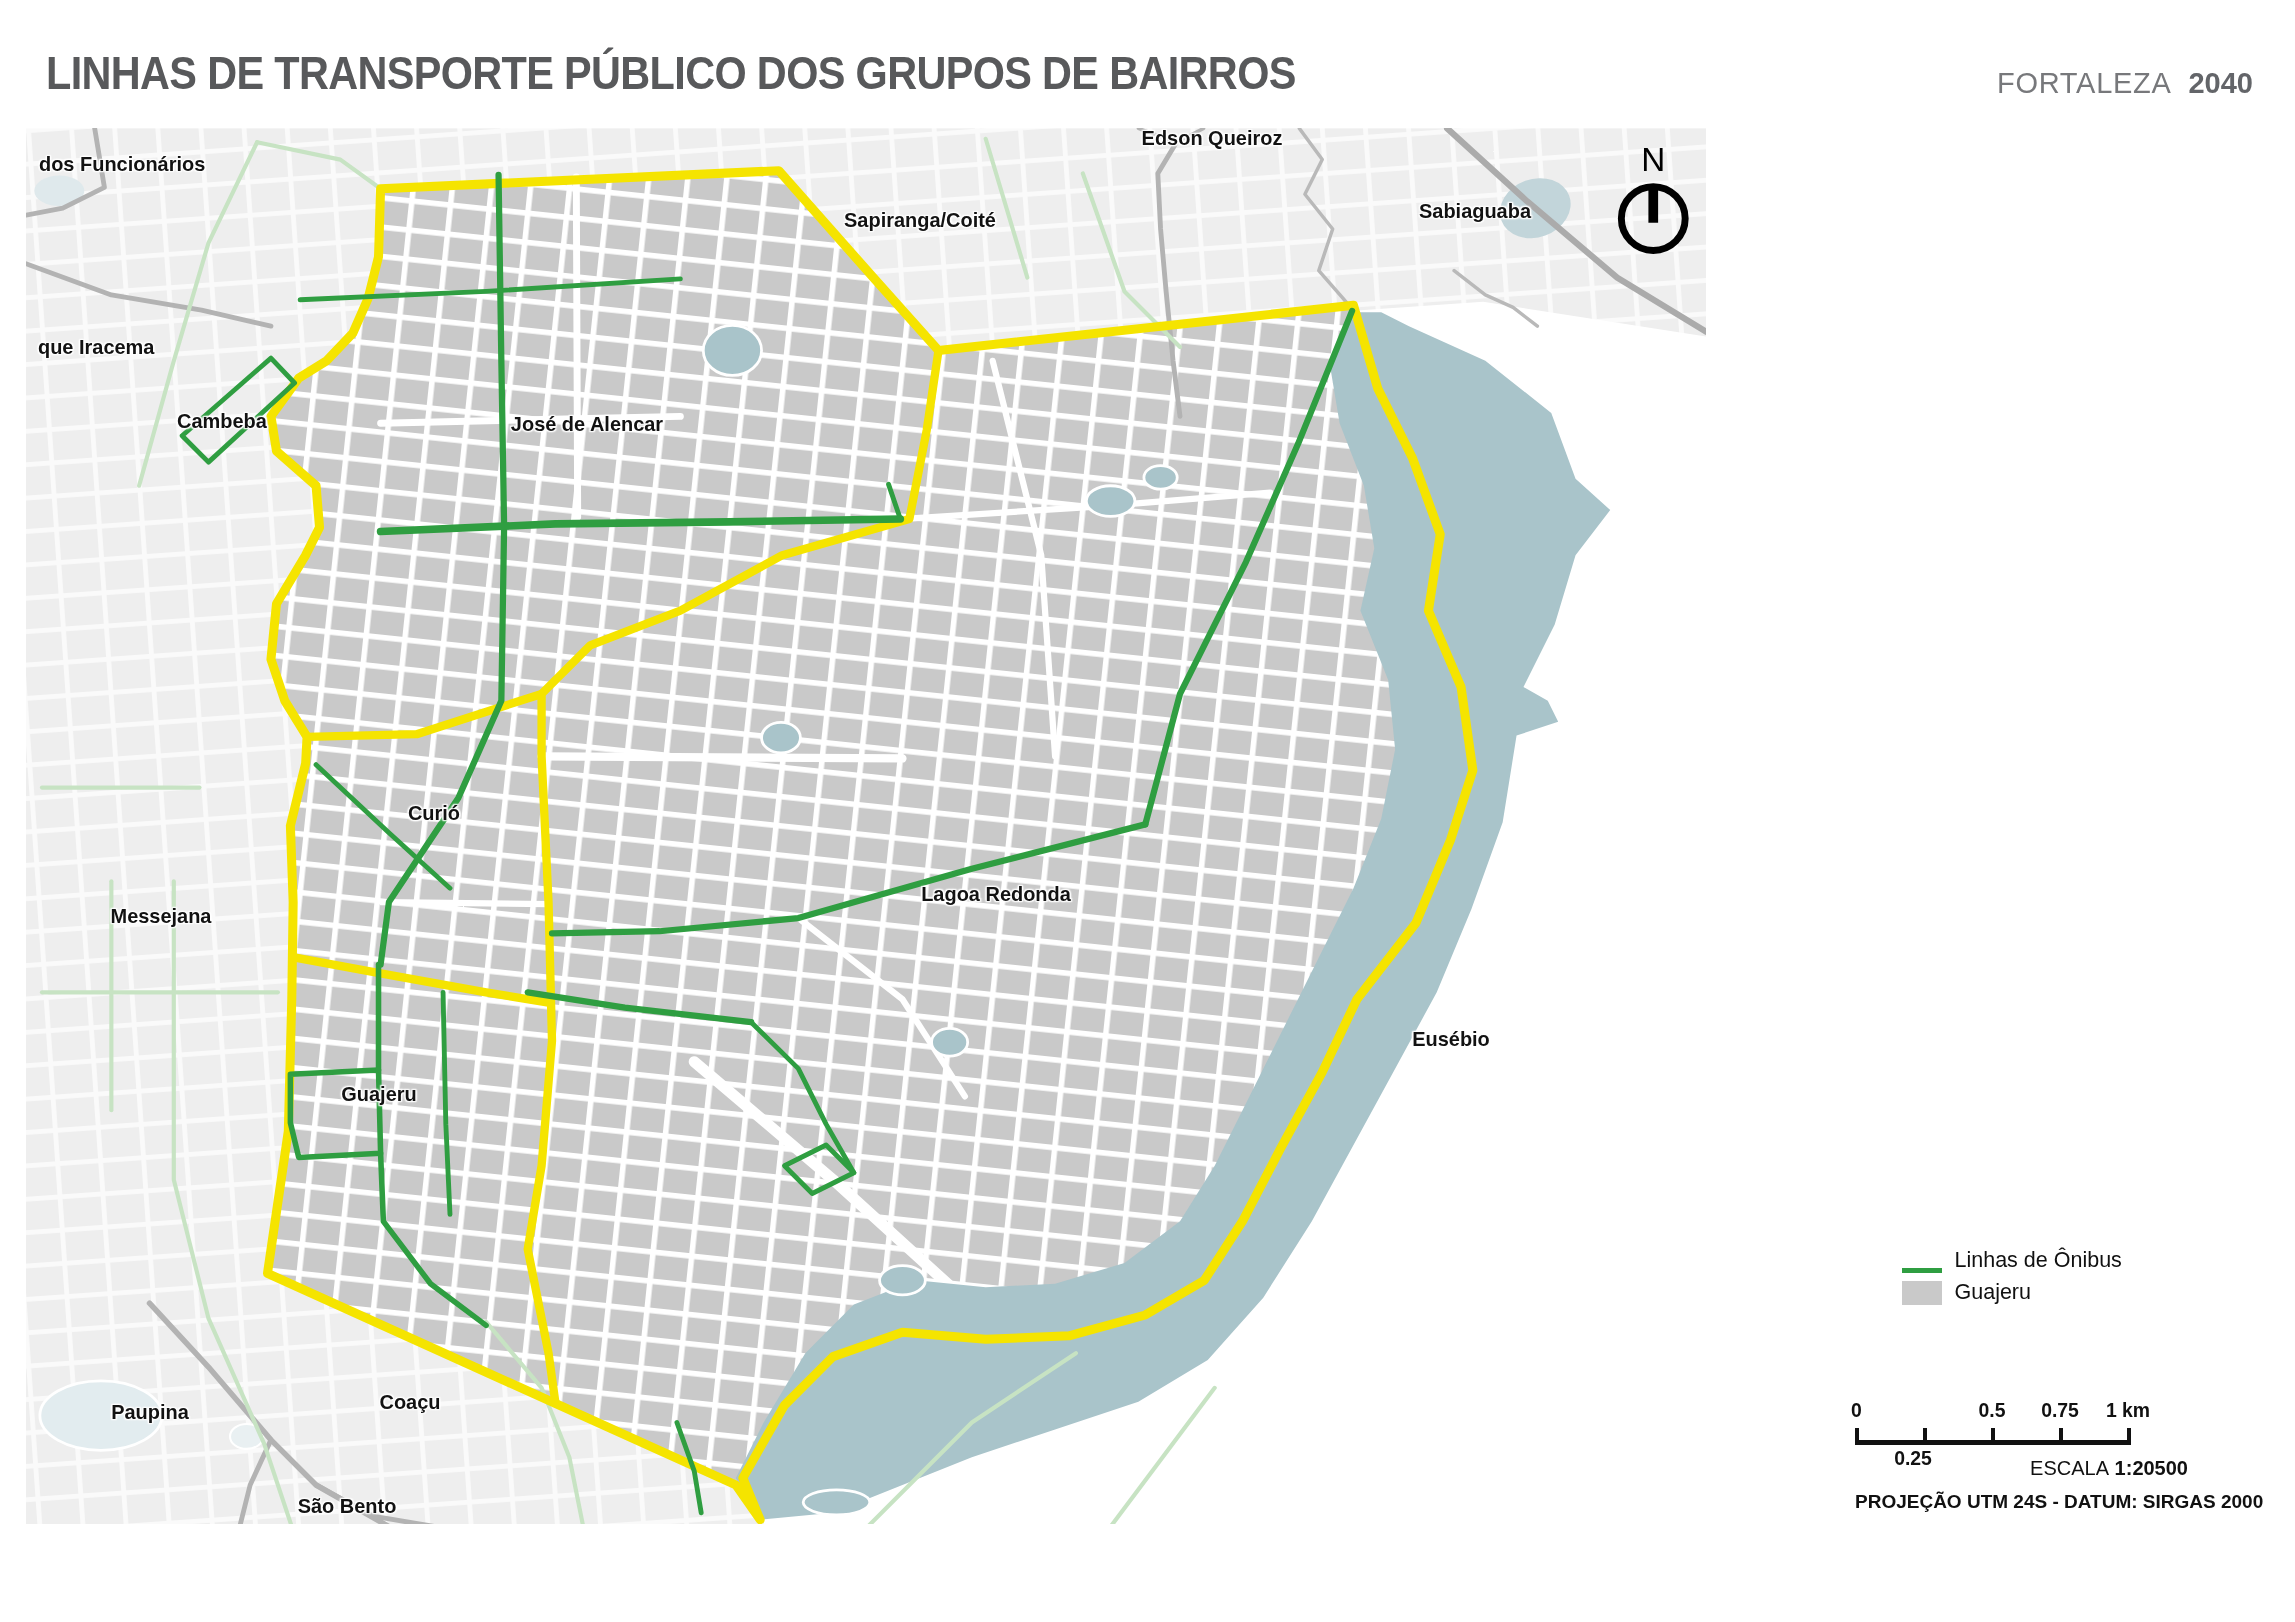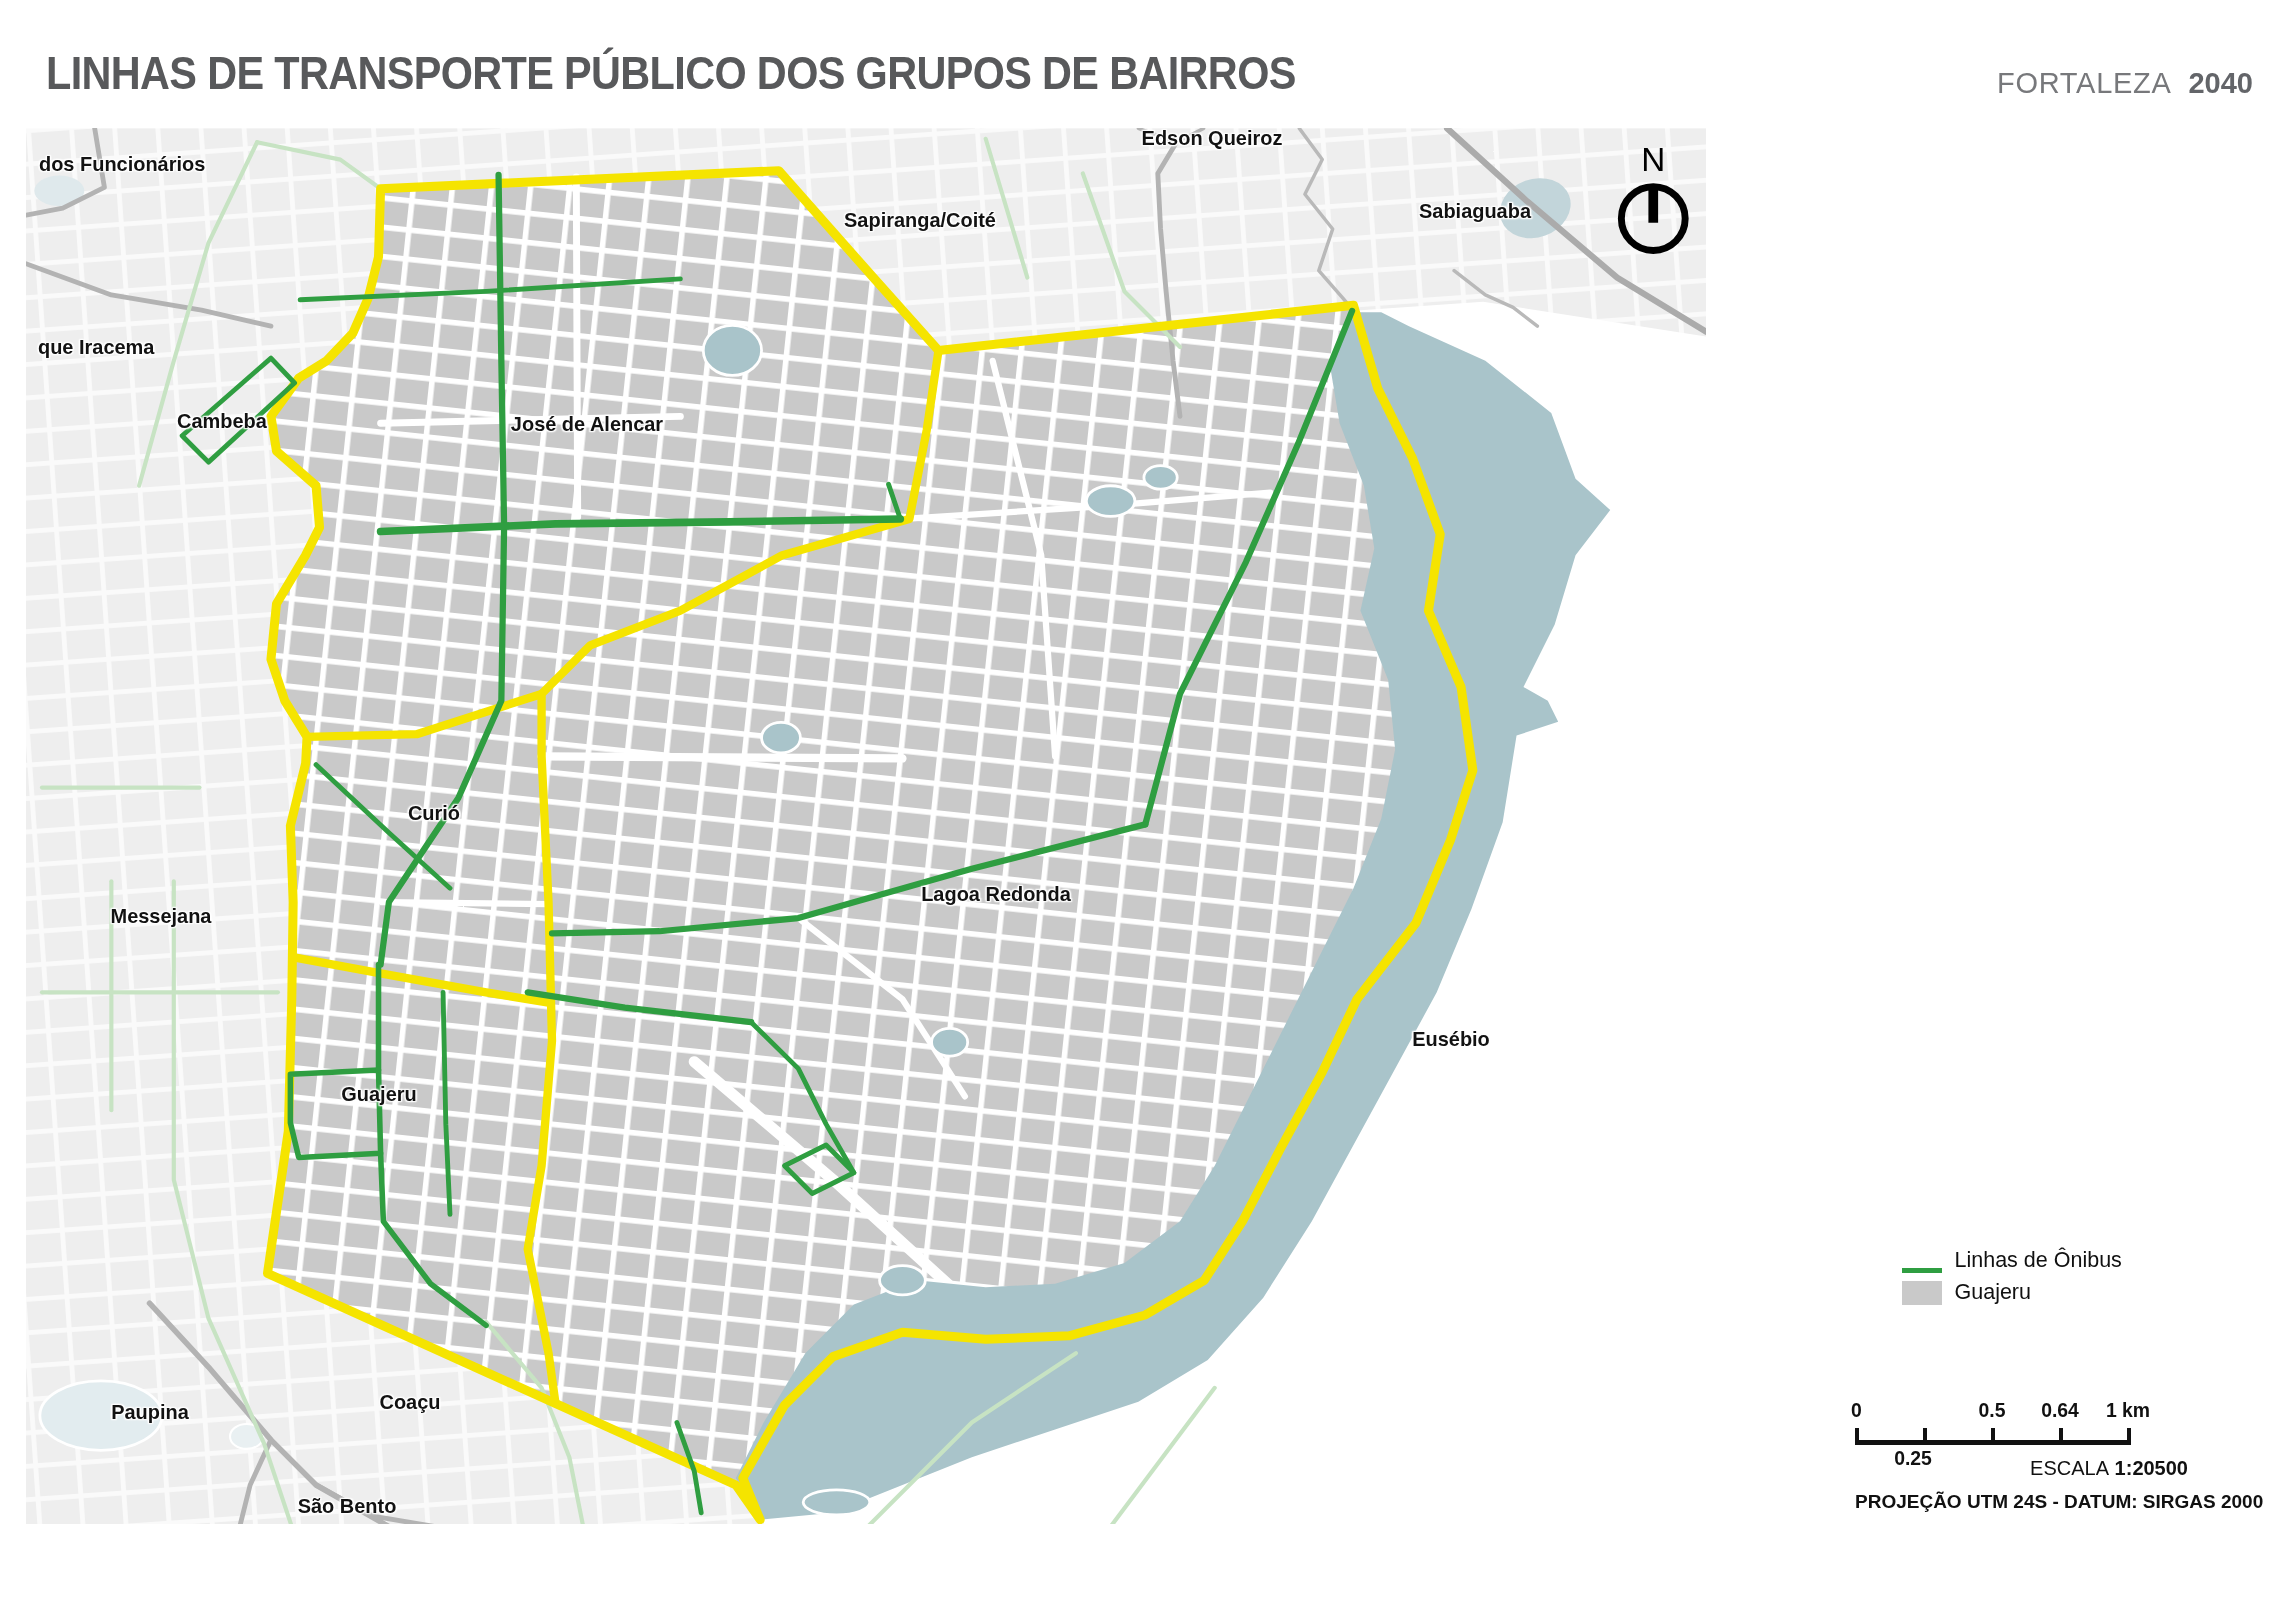--- a/index.html
+++ b/index.html
@@ -221,21 +221,21 @@
         <span class="legend-swatch-box" style="background: rgb(201, 201, 201);"></span>
         <span class="legend-label">Guajeru</span>
       </div>
     </div>
 
   <div class="scalebar">
     <div class="sb-ticks" id="sb-ticks">
         <span class="sb-tick-label" style="left: 1.4px;">0</span>
         <span class="sb-tick-label" style="left: 58px; margin-top: 48px;">0.25</span>
         <span class="sb-tick-label" style="left: 137px;">0.5</span>
-        <span class="sb-tick-label" style="left: 205px;">0.64</span>
+        <span class="sb-tick-label" style="left: 205px;">0.75</span>
         <span class="sb-tick-label" style="left: 273px;">1 km</span>
       </div>
     <div class="sb-bar">
       <div class="sb-baseline"></div>
     <div class="sb-tickmark" style="left: 0px;"></div>
         <div class="sb-tickmark" style="left: 68px;"></div>
         <div class="sb-tickmark" style="left: 136px;"></div>
         <div class="sb-tickmark" style="left: 204px;"></div>
         <div class="sb-tickmark" style="left: 272px;"></div>
       </div>

